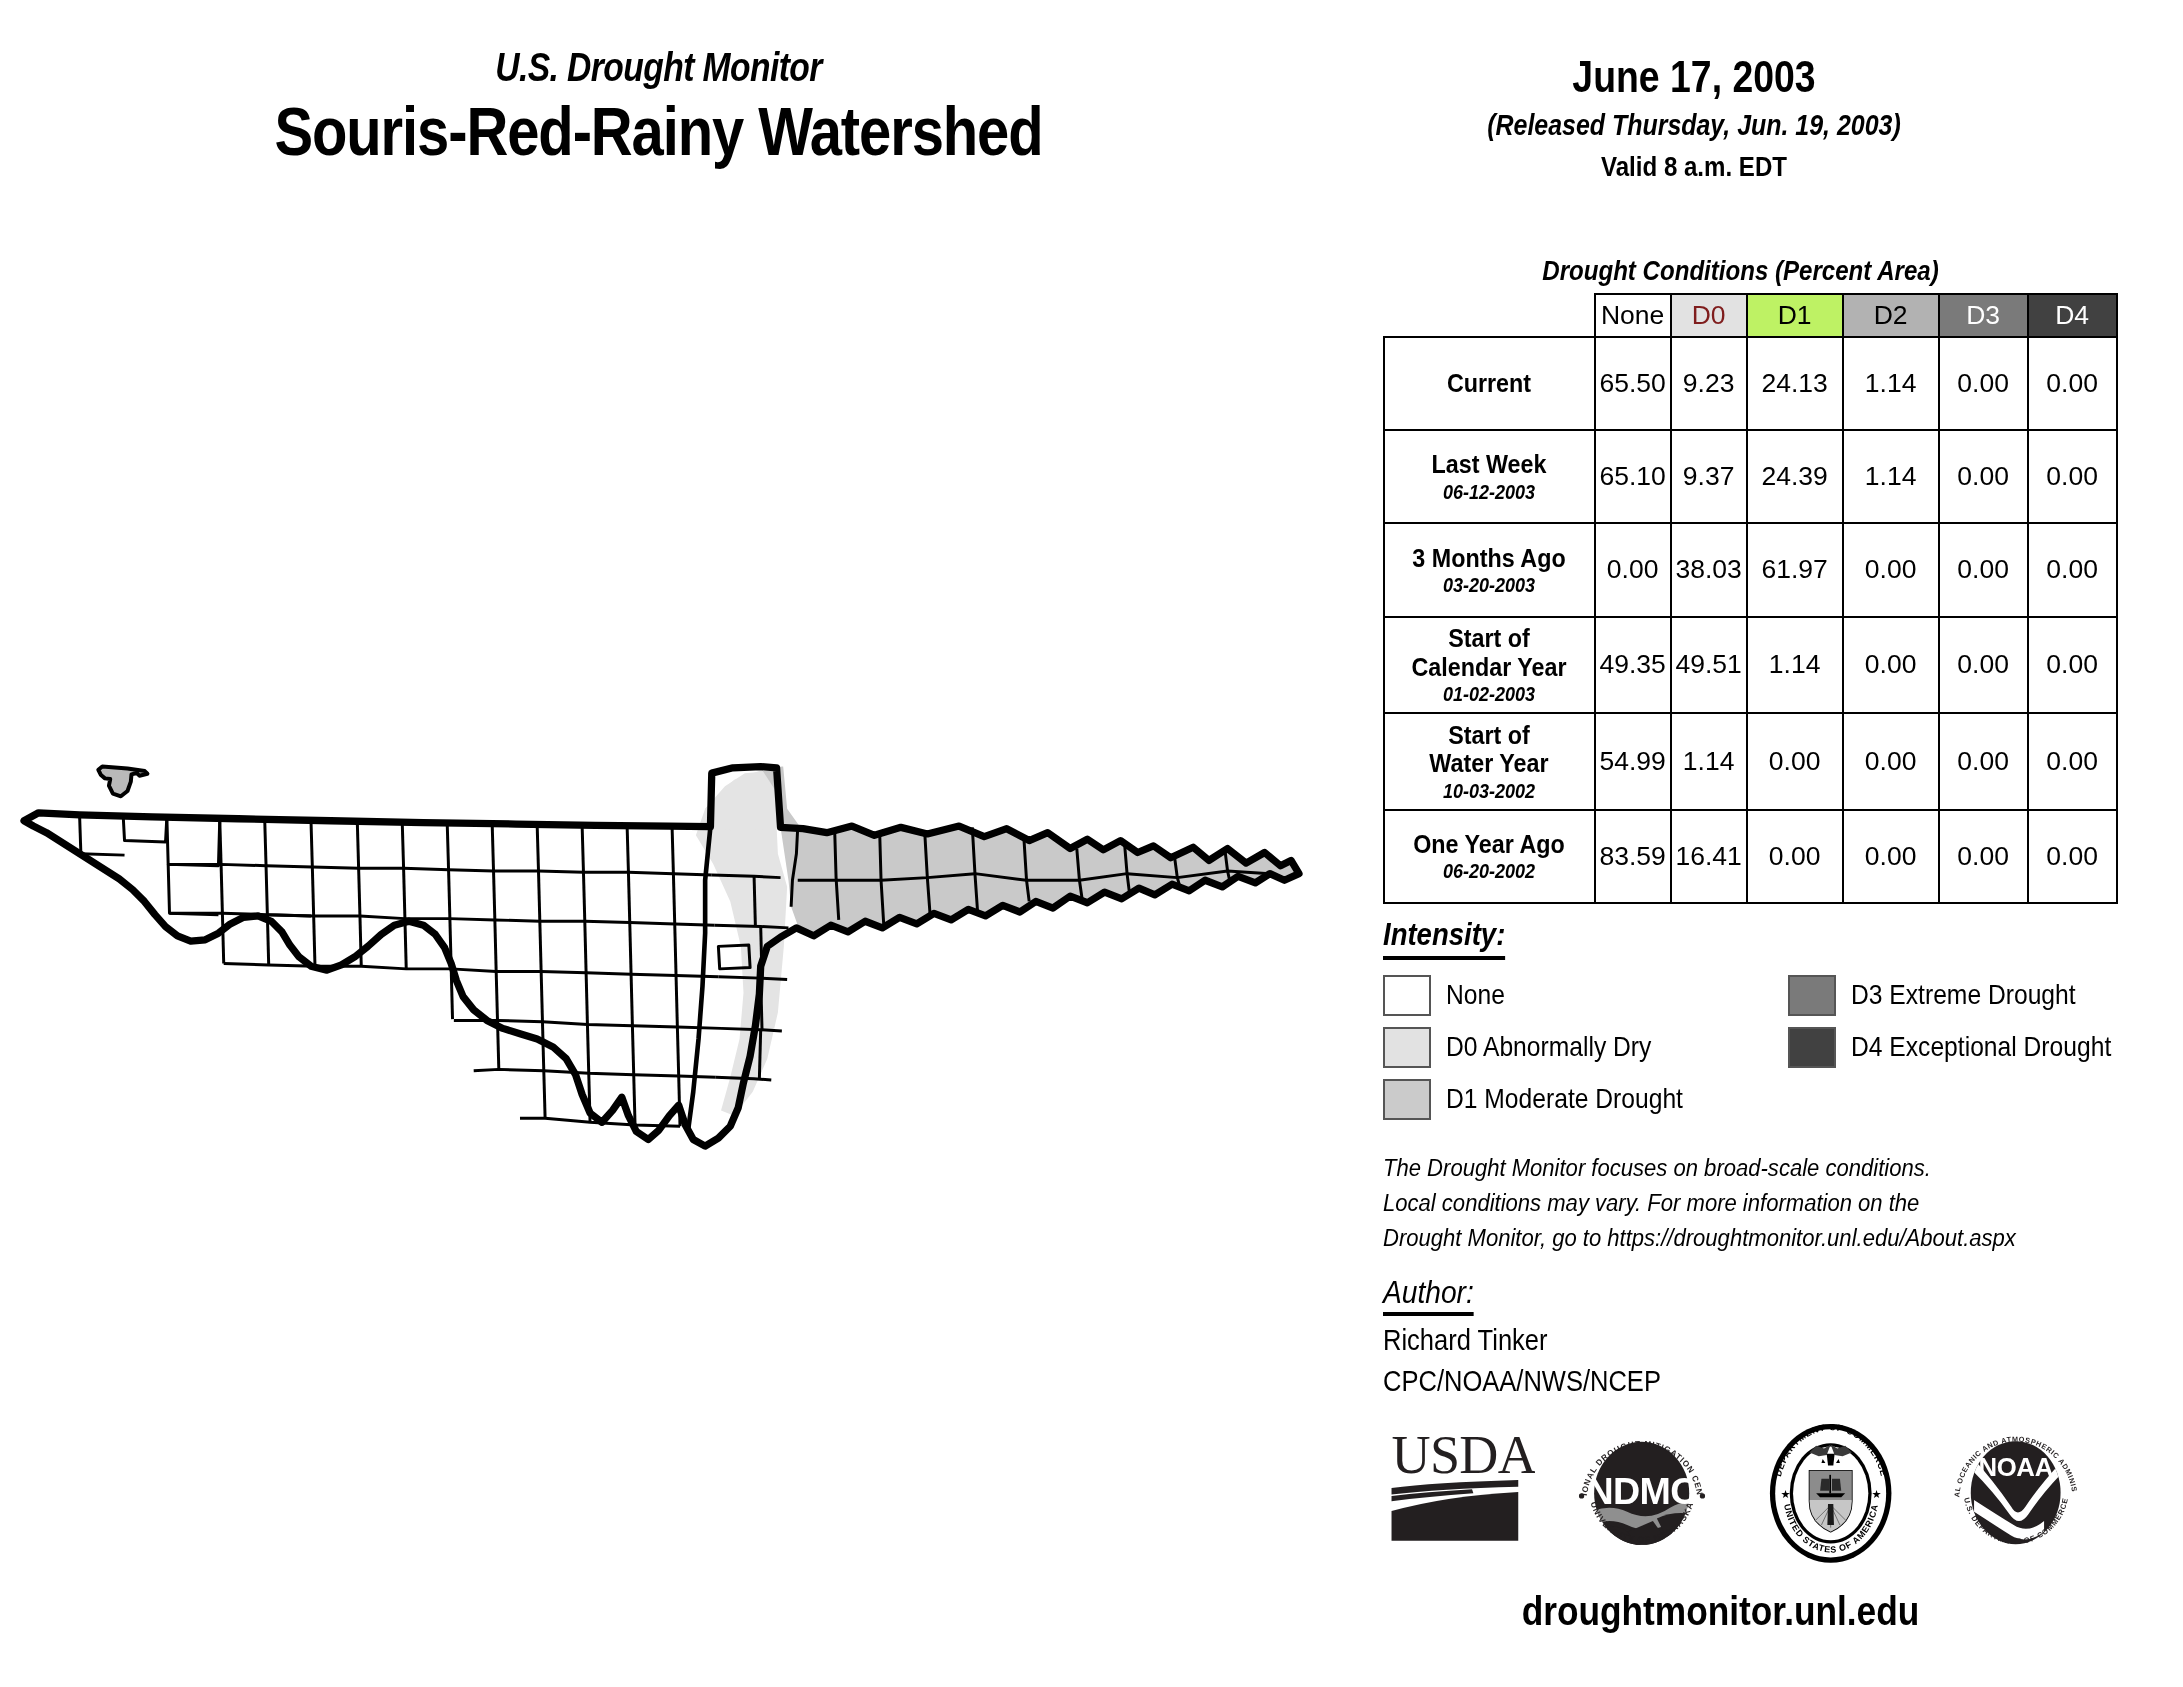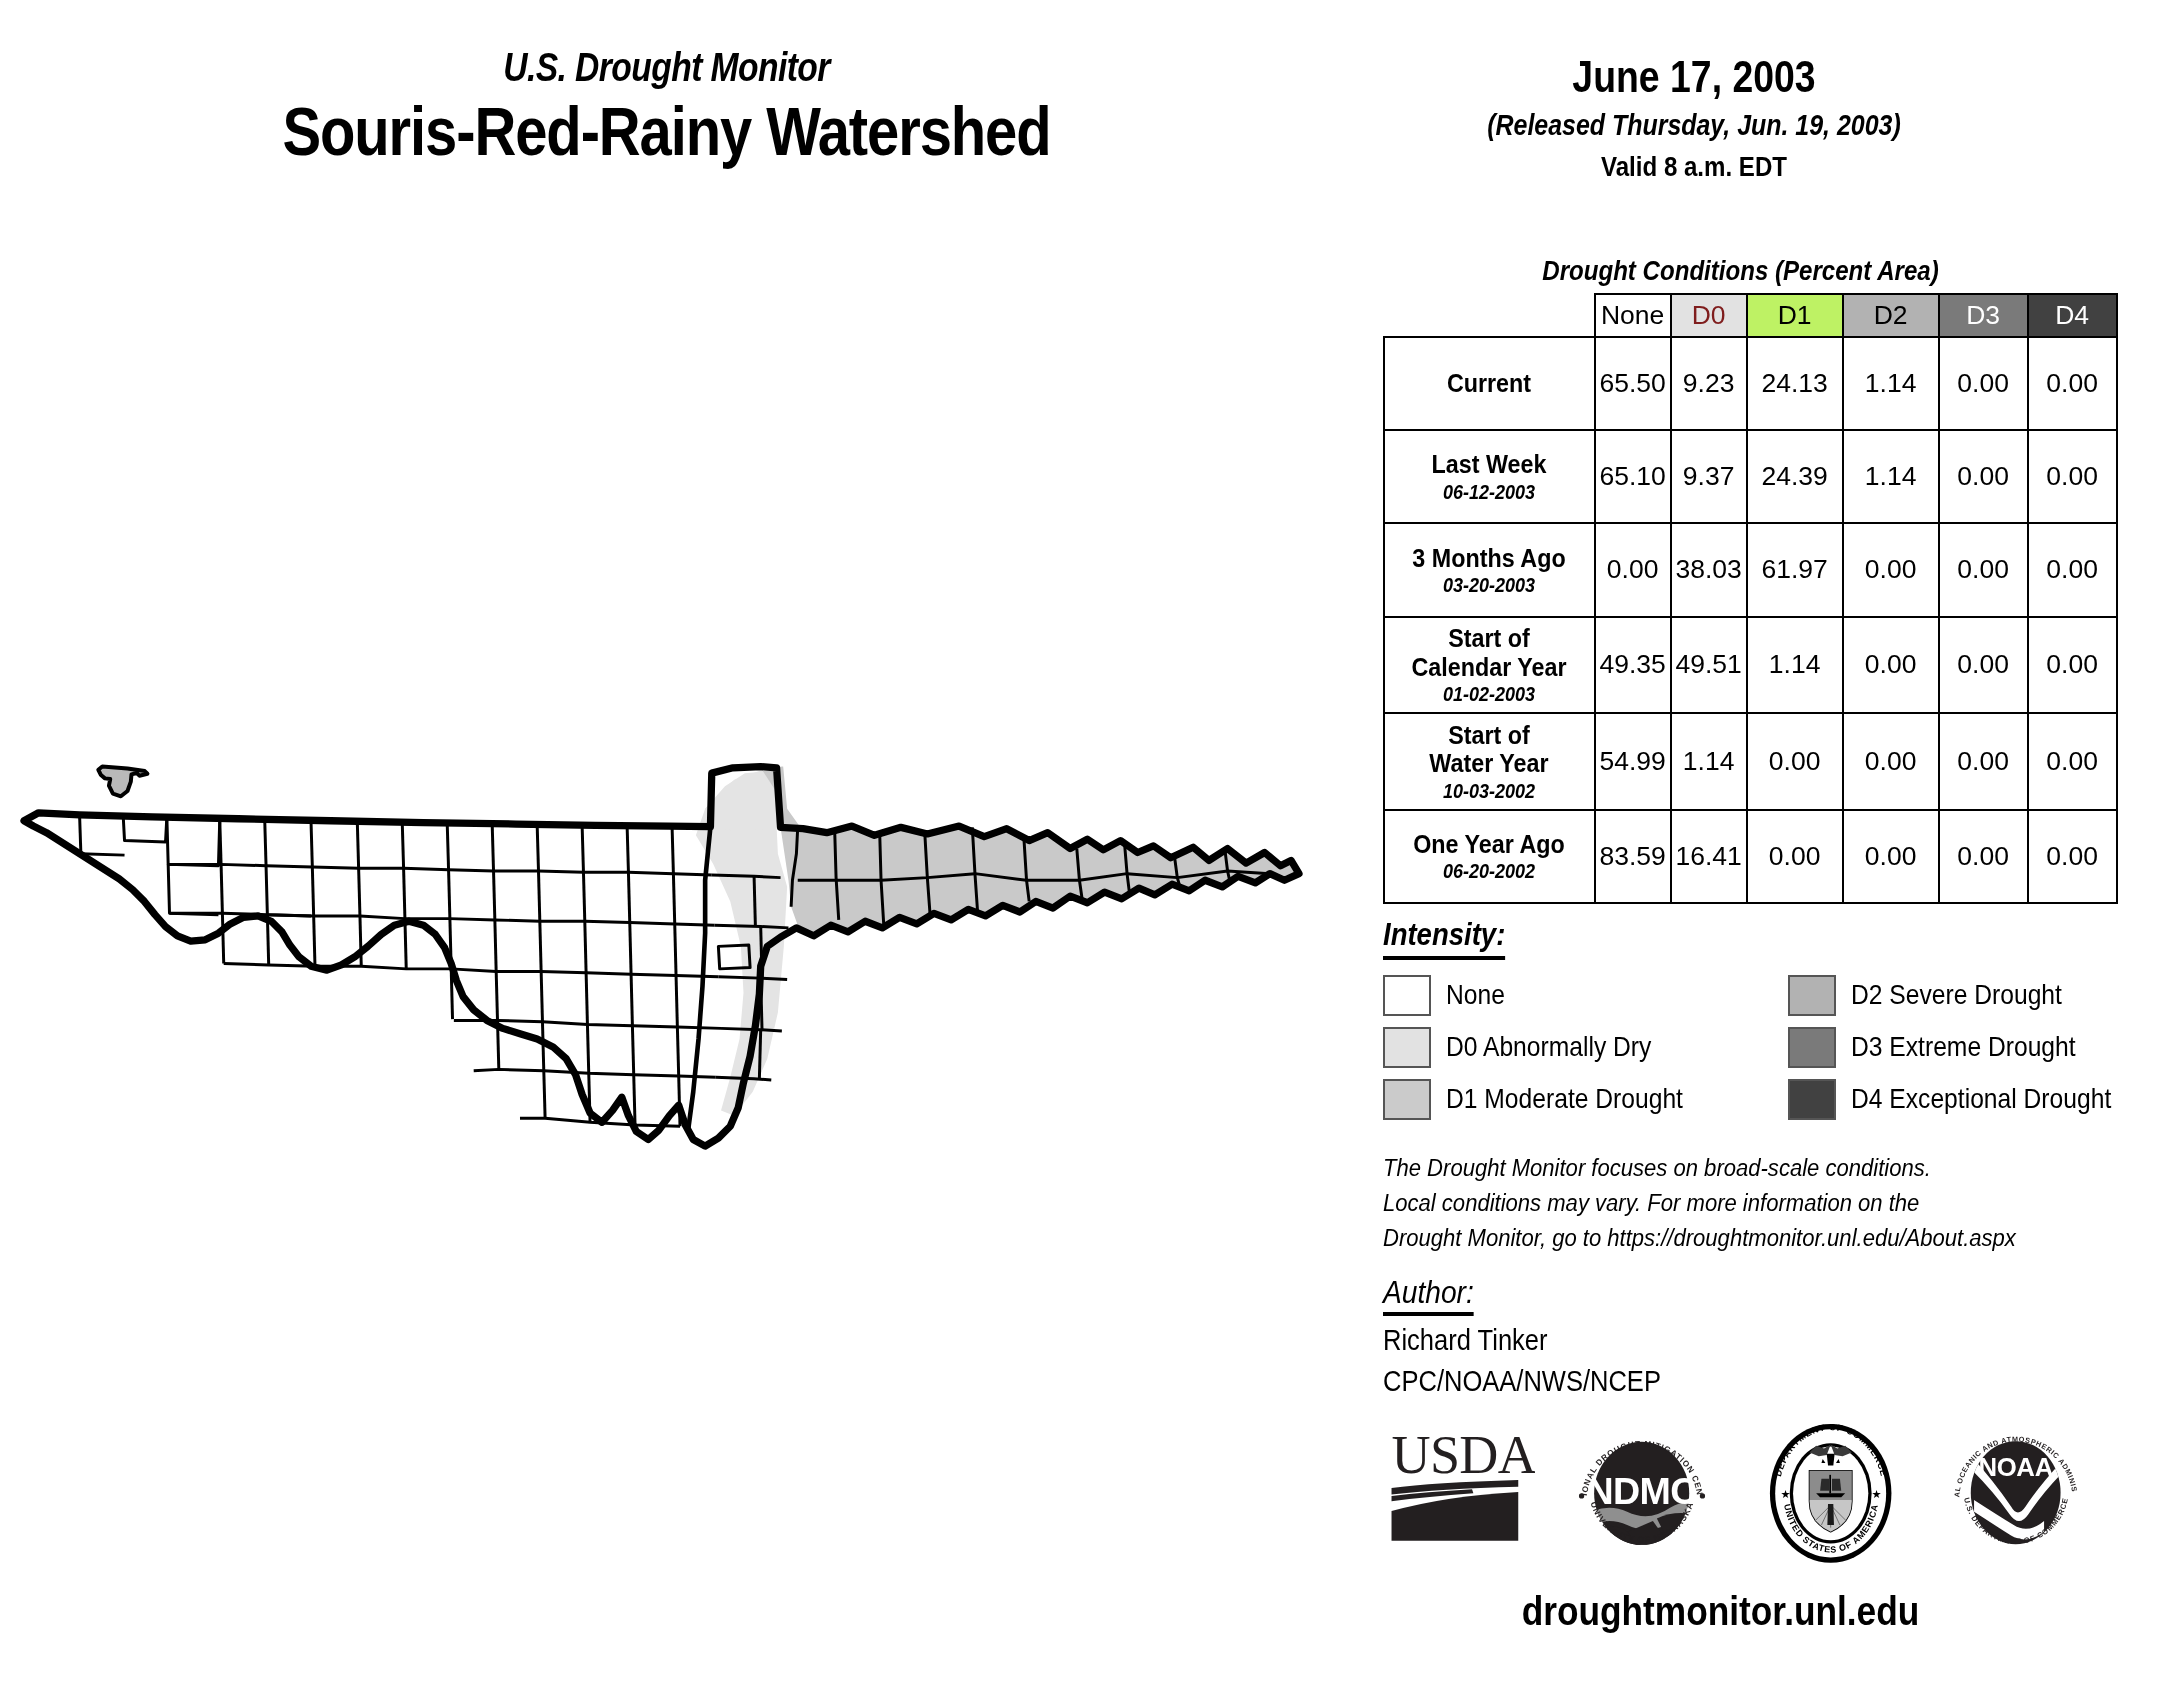--- a/index.html
+++ b/index.html
@@ -3,21 +3,21 @@
 <meta charset="utf-8">
 <style>
   html,body{margin:0;padding:0;background:#fff;}
   body{
     width:2183px;height:1687px;position:relative;overflow:hidden;
     font-family:"Liberation Sans","DejaVu Sans",sans-serif;color:#000;
   }
   .abs{position:absolute;}
 
   
-  #title-block{left:8px;top:46px;width:1317px;text-align:center;}
+  #title-block{left:0;top:46px;width:1317px;text-align:center;}
   #dm-label{
     font-size:41px;font-weight:bold;font-style:italic;
     letter-spacing:-0.7px;transform:scaleX(.82);transform-origin:center;
     white-space:nowrap;line-height:1.05;
   }
   #watershed-title{
     font-size:69px;font-weight:bold;letter-spacing:-1.3px;
     transform:scaleX(.84);transform-origin:center;white-space:nowrap;
     line-height:1.12;margin-top:4px;
   }
@@ -243,24 +243,20 @@
     <div class="leg-item">
       <span class="leg-sw sw-d0"></span>
       <span class="leg-lbl">D0 Abnormally Dry</span>
     </div>
     <div class="leg-item">
       <span class="leg-sw sw-d1"></span>
       <span class="leg-lbl">D1 Moderate Drought</span>
     </div>
   </div>
   <div class="leg-col right">
-    <div class="leg-item">
-      <span class="leg-sw sw-d2"></span>
-      <span class="leg-lbl">D2 Severe Drought</span>
-    </div>
     <div class="leg-item">
       <span class="leg-sw sw-d3"></span>
       <span class="leg-lbl">D3 Extreme Drought</span>
     </div>
     <div class="leg-item">
       <span class="leg-sw sw-d4"></span>
       <span class="leg-lbl">D4 Exceptional Drought</span>
     </div>
   </div>
 </div>

